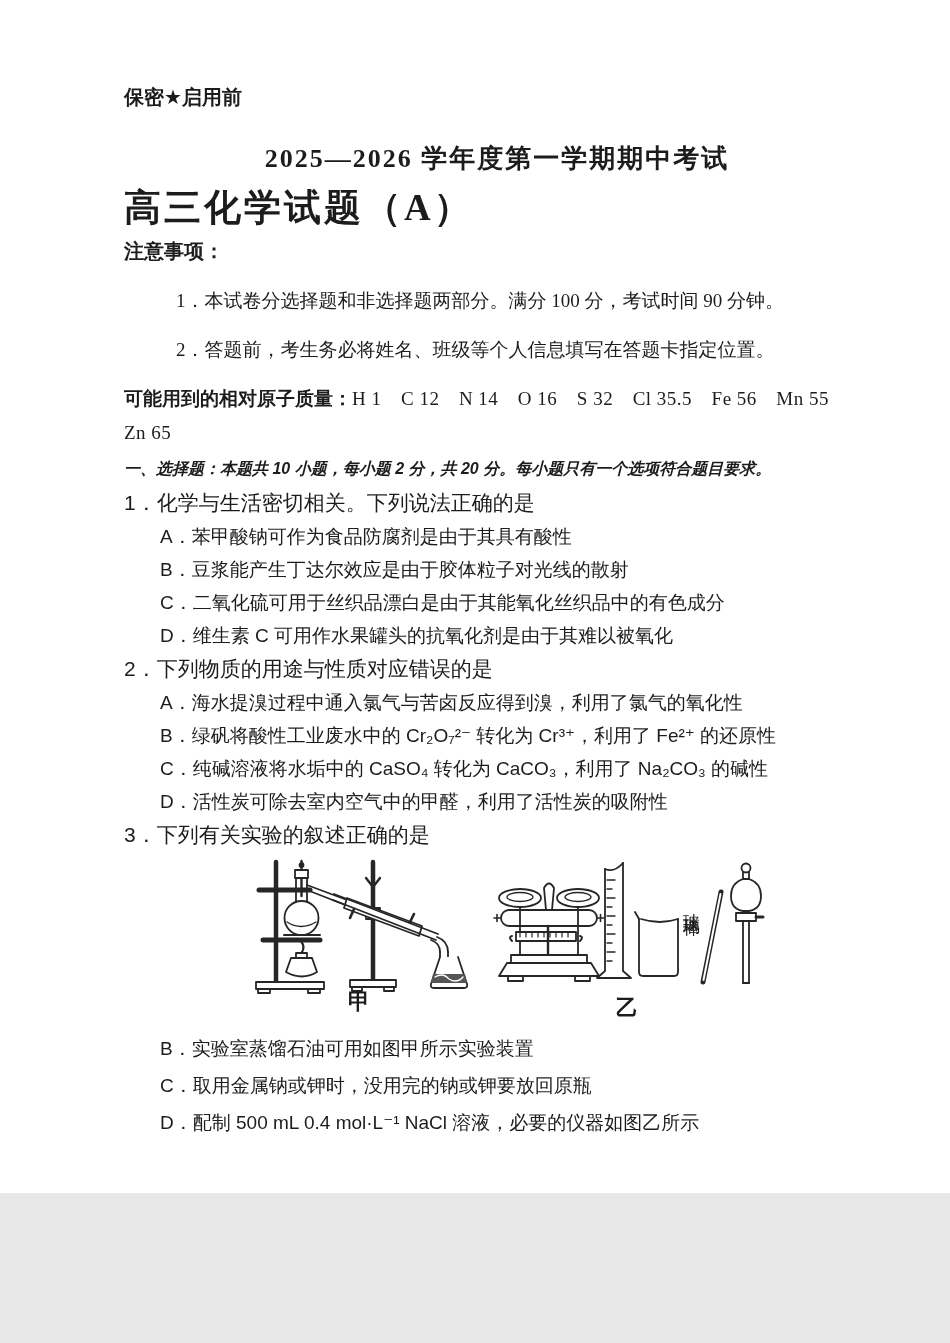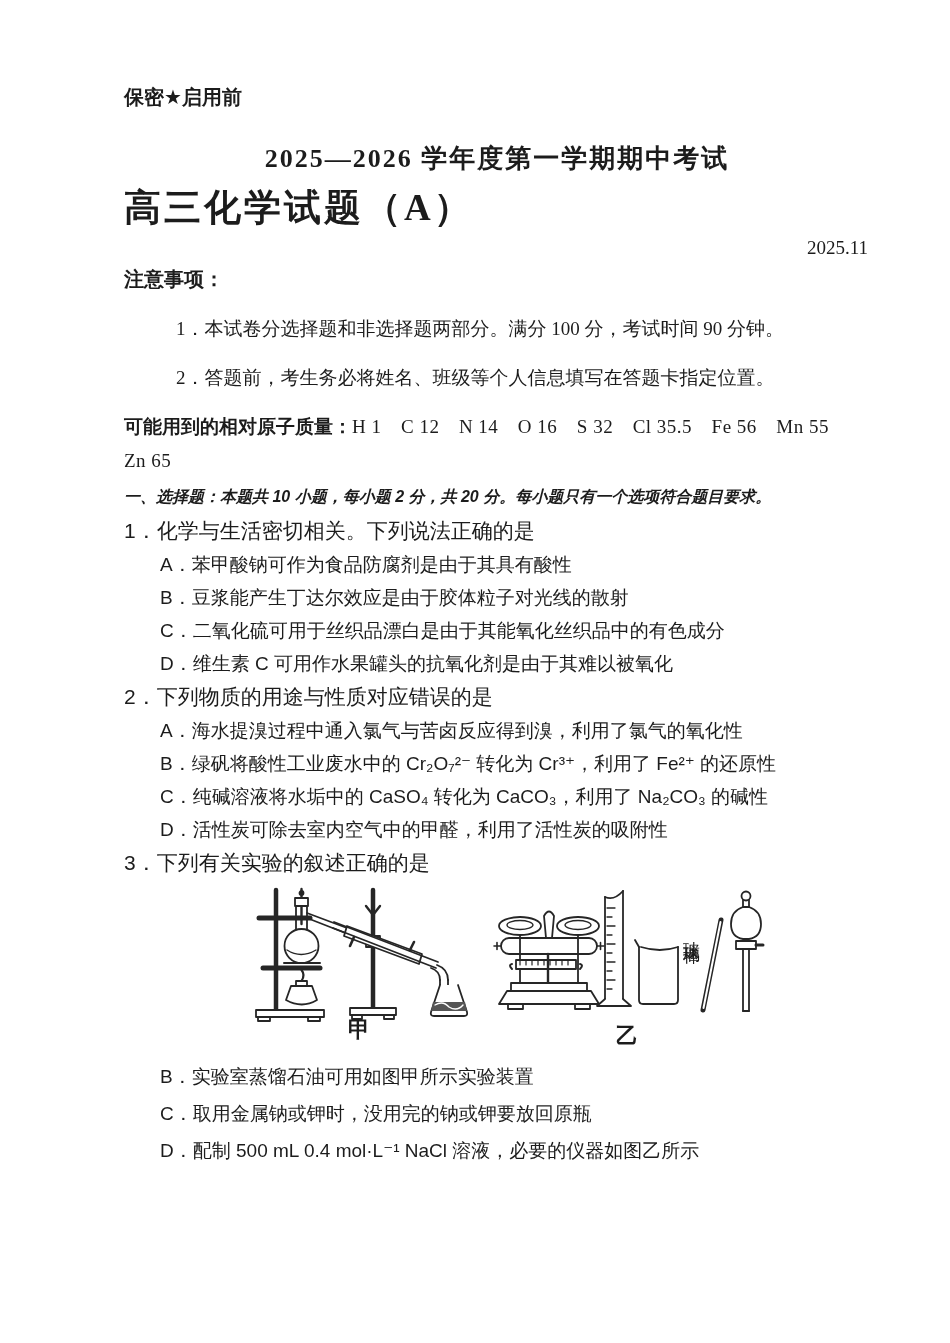--- a/index.html
+++ b/index.html
@@ -1,18 +1,18 @@
 <!DOCTYPE html>
 <html><head>
 <meta charset="utf-8">
 <style>
   html,body{margin:0;padding:0;background:#e8e8e8;}
   .page{
     position:relative;
-    width:950px;height:1343px;
+    width:950px;height:1193px;
     margin:0 auto;
     background:#ffffff;
     color:#1c1c1c;
     font-family:"Liberation Serif","DejaVu Serif",serif;
     box-sizing:border-box;
     padding:84px 80px 0 124px;
     overflow:hidden;
   }
   .security{
     font-family:"Liberation Sans","DejaVu Sans",sans-serif;
@@ -79,21 +79,20 @@
 <body>
 
 <div class="page">
 
   <div class="security">保密★启用前</div>
 
   <div class="session">2025—2026 学年度第一学期期中考试</div>
 
   <h1 class="title">高三化学试题（A）</h1>
 
-  <div class="date">2025.11</div>
 
   <div class="notice-head">注意事项：</div>
   <p class="note">1．本试卷分选择题和非选择题两部分。满分 100 分，考试时间 90 分钟。</p>
   <p class="note">2．答题前，考生务必将姓名、班级等个人信息填写在答题卡指定位置。</p>
 
   <p class="atomic"><span class="am-label">可能用到的相对原子质量：</span><span class="am-values">H 1　C 12　N 14　O 16　S 32　Cl 35.5　Fe 56　Mn 55　Zn 65</span></p>
 
   <p class="section-head">一、选择题：本题共 10 小题，每小题 2 分，共 20 分。每小题只有一个选项符合题目要求。</p>
 
   <div class="question">

